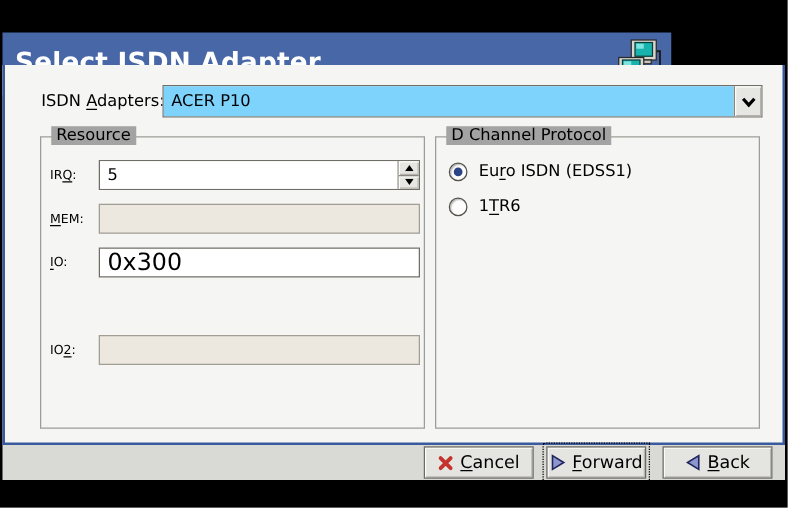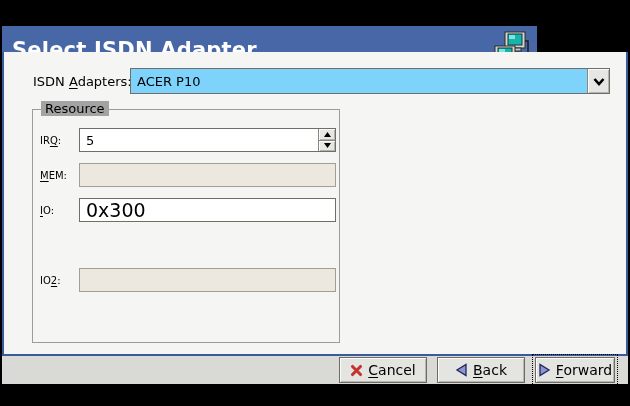--- a/index.html
+++ b/index.html
@@ -173,45 +173,58 @@
         <input class="entry" value="0x300" style="">
       </div>
 
 
       <div class="frow" style="top:158px">
         <label class="flabel"><span>IO</span><span class="mn">2</span><span>:</span></label>
         <input class="entry" disabled="" value="" style="">
       </div>
     </div>
 
+    <div class="fset fset-protocol">
+      <div class="legend">D Channel Protocol</div>
+
+      <div class="radio-row" style="top:18px">
+        <span class="radio checked"></span>
+        <span class="radio-label"><span>Eu</span><span class="mn">r</span><span>o ISDN (EDSS1)</span></span>
+      </div>
+
+      <div class="radio-row" style="top:46px">
+        <span class="radio"></span>
+        <span class="radio-label"><span>1</span><span class="mn">T</span><span>R6</span></span>
+      </div>
+    </div>
   </div>
 
   <div class="btnbar">
 
     <button class="btn btn-cancel">
       <span class="bicon">
         <svg width="13" height="13" viewBox="0 0 13 13">
           <path d="M2.5,2.5 L10.5,10.5 M10.5,2.5 L2.5,10.5" stroke="#c5342c" stroke-width="3.1" stroke-linecap="round" fill="none"></path>
         </svg>
       </span>
       <span><span></span><span class="mn">C</span><span>ancel</span></span>
     </button>
 
+    <button class="btn btn-forward">
+      <span class="bicon">
+        <svg width="13" height="14" viewBox="0 0 13 14">
+          <polygon points="2,1.5 2,12.5 11,7" fill="#8d97cf" stroke="#20255e" stroke-width="1.3"></polygon>
+        </svg>
+      </span>
+      <span><span></span><span class="mn">F</span><span>orward</span></span>
+    </button>
+
     <button class="btn btn-back">
       <span class="bicon">
         <svg width="13" height="14" viewBox="0 0 13 14">
           <polygon points="11,1.5 11,12.5 2,7" fill="#8d97cf" stroke="#20255e" stroke-width="1.3"></polygon>
         </svg>
       </span>
       <span><span></span><span class="mn">B</span><span>ack</span></span>
     </button>
-
-    <button class="btn btn-forward">
-      <span class="bicon">
-        <svg width="13" height="14" viewBox="0 0 13 14">
-          <polygon points="2,1.5 2,12.5 11,7" fill="#8d97cf" stroke="#20255e" stroke-width="1.3"></polygon>
-        </svg>
-      </span>
-      <span><span></span><span class="mn">F</span><span>orward</span></span>
-    </button>
   </div>
 
 </div>
 
 </body></html>

